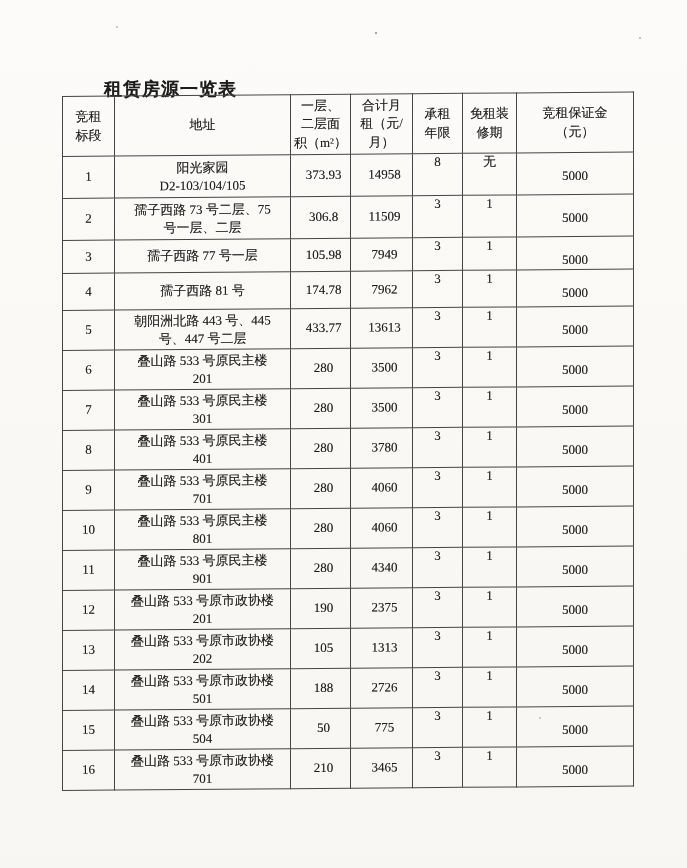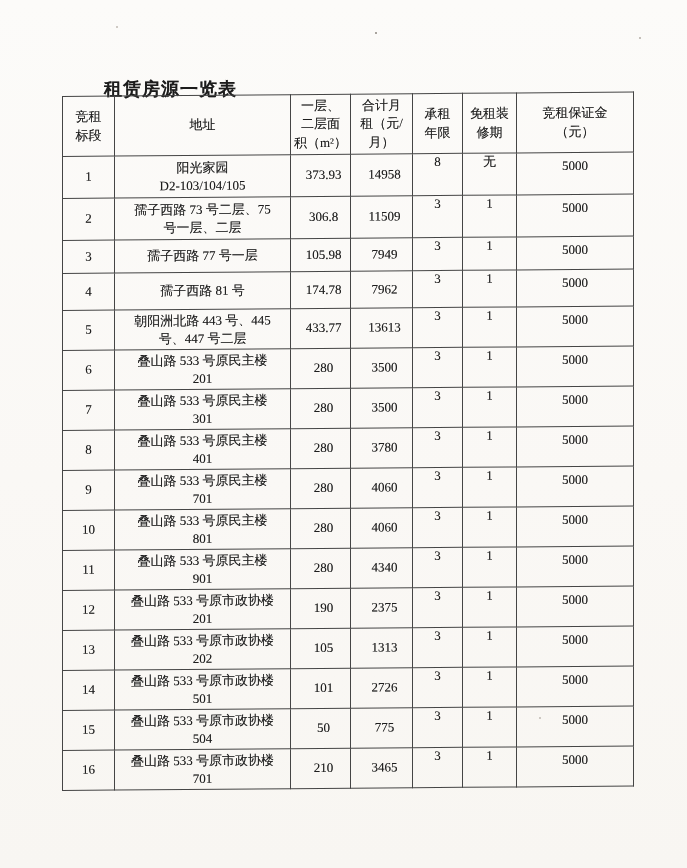--- a/index.html
+++ b/index.html
@@ -61,21 +61,21 @@
     vertical-align: middle;
     line-height: 1.42;
   }
   .rental-table tbody td { line-height: 1.4; }
   .rental-table td.c0 { vertical-align: middle; }
   .rental-table td.c1 { vertical-align: middle; line-height: 1.32; }
   .rental-table td.c2,
   .rental-table td.c3 { vertical-align: middle; padding-left: 7px; }
   .rental-table td.c4,
   .rental-table td.c5 { vertical-align: top; padding-top: 1px; line-height: 1.15; }
-  .rental-table td.c6 { vertical-align: top; padding-top: 6px; line-height: 1.15; }
+  .rental-table td.c6 { vertical-align: top; padding-top: 16px; line-height: 1.15; }
 </style>
 </head>
 <body>
 
 <div class="sheet">
   <h1 class="doc-title">租赁房源一览表</h1>
 
   <table class="rental-table">
     <colgroup>
       <col style="width:52px">
@@ -231,21 +231,21 @@
           <td class="c2">105</td>
           <td class="c3">1313</td>
           <td class="c4">3</td>
           <td class="c5">1</td>
           <td class="c6">5000</td>
         </tr>
         <tr style="height: 40px;">
           <td class="c0">14</td>
           <td class="c1">叠山路 533 号原市政协楼
 501</td>
-          <td class="c2">101</td>
+          <td class="c2">188</td>
           <td class="c3">2726</td>
           <td class="c4">3</td>
           <td class="c5">1</td>
           <td class="c6">5000</td>
         </tr>
         <tr style="height: 40px;">
           <td class="c0">15</td>
           <td class="c1">叠山路 533 号原市政协楼
 504</td>
           <td class="c2">50</td>

